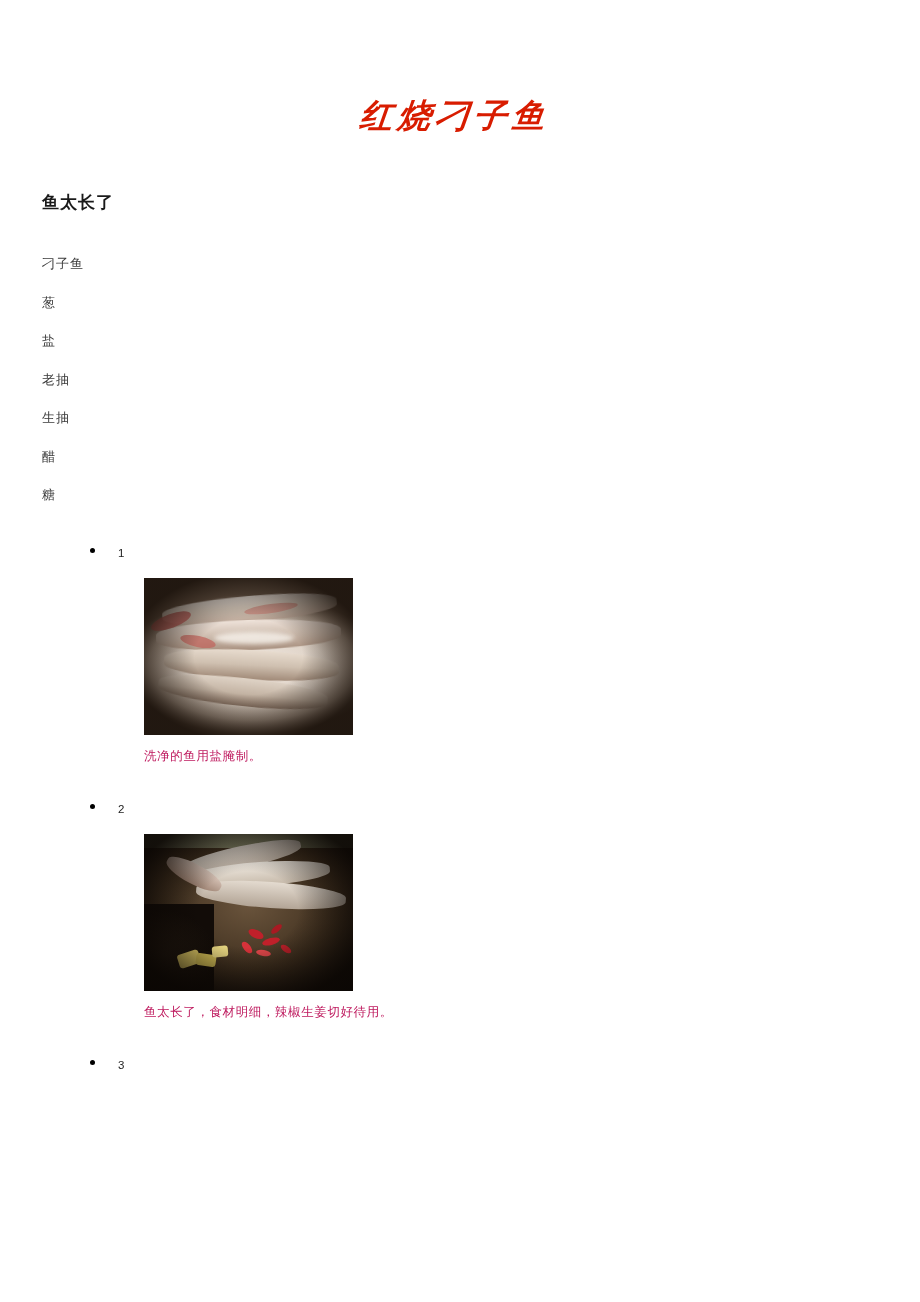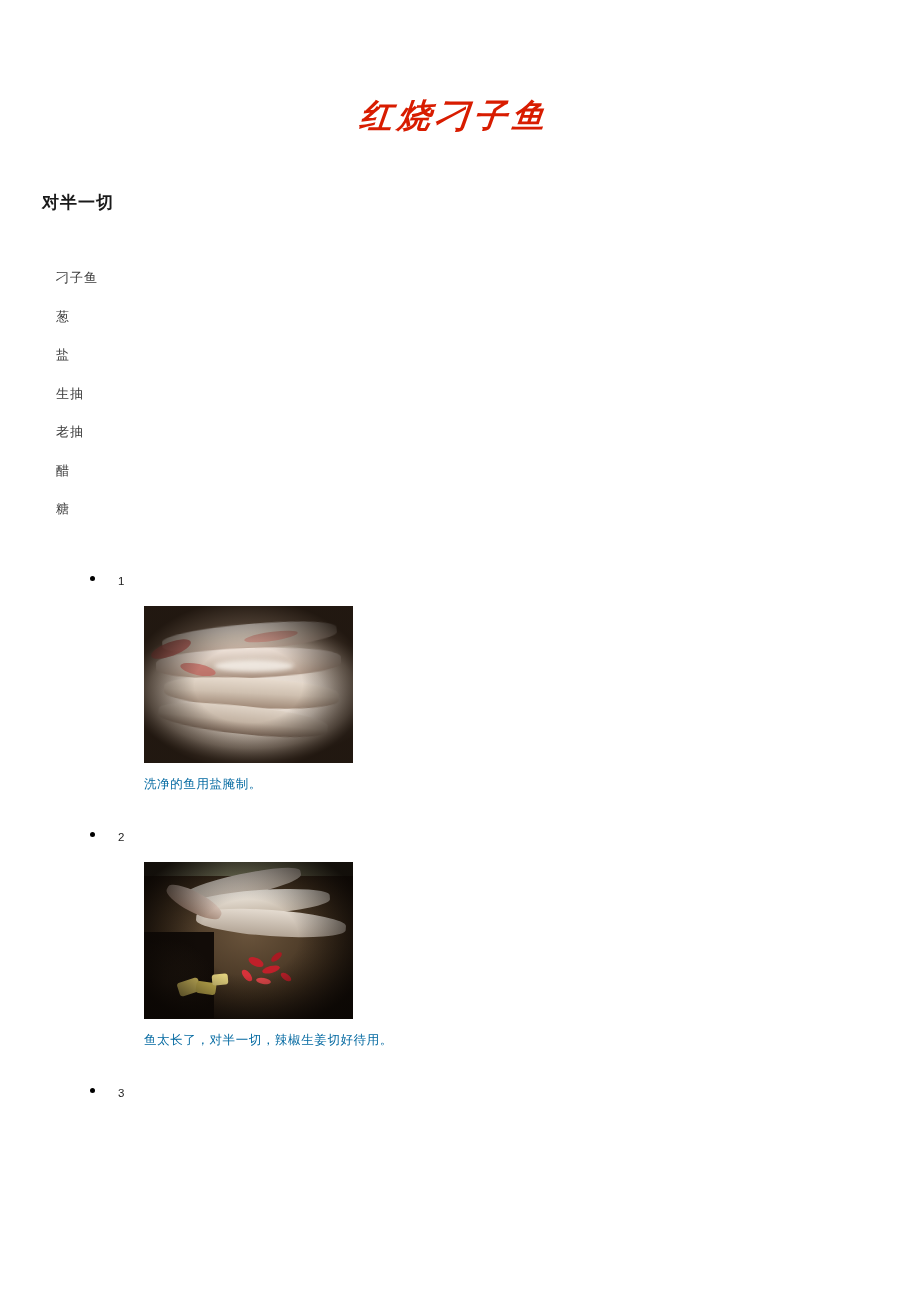--- a/index.html
+++ b/index.html
@@ -40,21 +40,21 @@
     font-size: 17px;
     font-weight: bold;
     color: #1a1a1a;
     margin: 0;
     padding-top: 58px;
     padding-left: 0px;
     letter-spacing: 1px;
   }
   .ingredients {
     list-style: none;
-    margin: 14px;
+    margin: 0;
     padding: 0;
     padding-top: 31px;
   }
   .ingredients li {
     font-family: "Liberation Serif", serif;
     font-size: 13px;
     color: #3a3a3a;
     line-height: 38.5px;
     letter-spacing: 1px;
   }
@@ -96,21 +96,21 @@
     height: 157px;
     display: block;
     border: 0;
     position: relative;
     overflow: hidden;
     background: #241a14;
   }
   .step-caption {
     font-family: "Liberation Serif", serif;
     font-size: 12.5px;
-    color: #0369a1;
+    color: #be185d;
     padding-top: 13px;
     letter-spacing: 0.6px;
   }
 
   
   .photo1 {
     background:
       radial-gradient(ellipse 130px 70px at 52% 55%, #efe6de 0%, #ded2c6 55%, #b9a898 80%, #6d5b4c 100%),
       #2b2119;
   }
@@ -208,28 +208,28 @@
     background: radial-gradient(ellipse 125px 95px at 50% 48%, rgba(0,0,0,0) 40%, rgba(10,6,3,.9) 100%);
   }
 </style>
 </head>
 <body>
 
 <div class="page">
 
   <h1 class="doc-title">红烧刁子鱼</h1>
 
-  <h2 class="section-heading">对半一切</h2>
+  <h2 class="section-heading">鱼太长了</h2>
 
   <ul class="ingredients">
     <li>刁子鱼</li>
     <li>葱</li>
     <li>盐</li>
+    <li>老抽</li>
     <li>生抽</li>
-    <li>老抽</li>
     <li>醋</li>
     <li>糖</li>
   </ul>
 
   <div class="steps">
 
     <div class="step">
       <div class="step-num-row">
         <span class="step-bullet"></span>
         <span class="step-num">1</span>
@@ -267,21 +267,21 @@
           <div class="ginger2"></div>
           <div class="ginger3"></div>
           <div class="chili c1"></div>
           <div class="chili c2"></div>
           <div class="chili c3"></div>
           <div class="chili c4"></div>
           <div class="chili c5"></div>
           <div class="chili c6"></div>
           <div class="vig"></div>
         </div>
-        <div class="step-caption">鱼太长了，对半一切，辣椒生姜切好待用。</div>
+        <div class="step-caption">鱼太长了，食材明细，辣椒生姜切好待用。</div>
       </div>
     </div>
 
     <div class="step" style="margin-top:34px;">
       <div class="step-num-row">
         <span class="step-bullet"></span>
         <span class="step-num">3</span>
       </div>
     </div>
 

